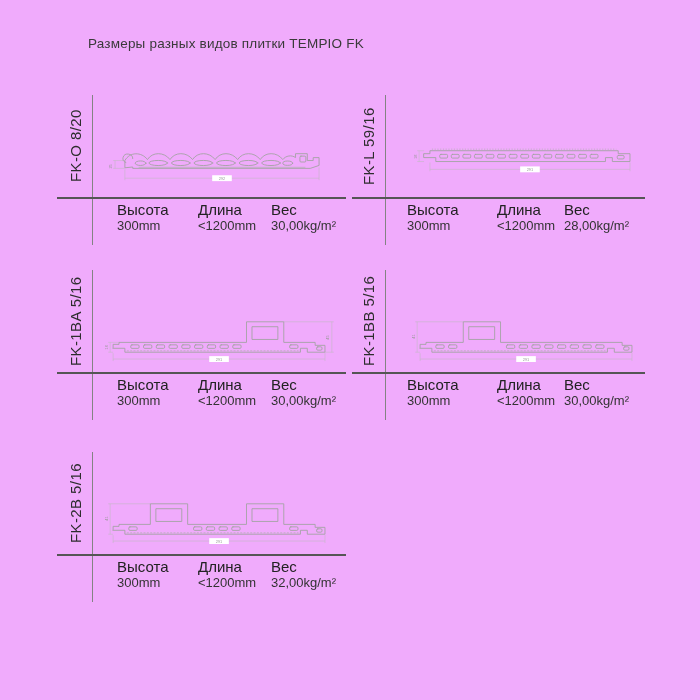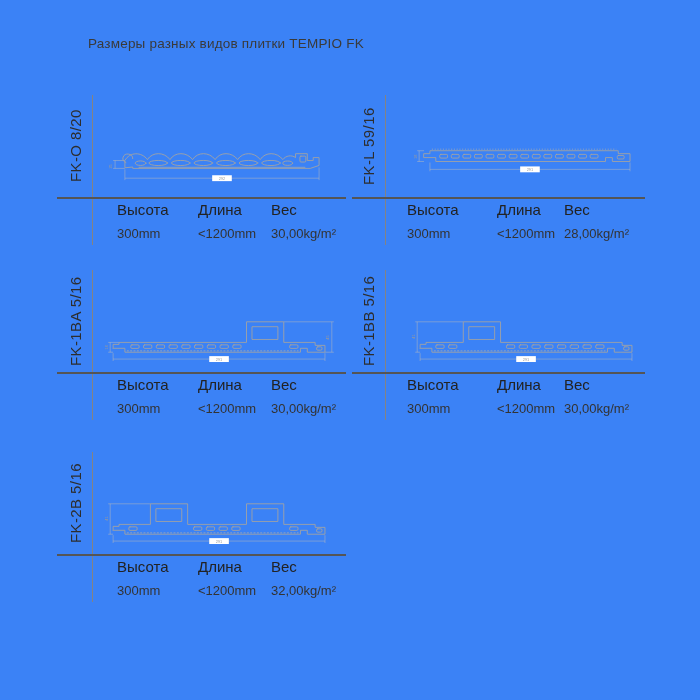--- a/index.html
+++ b/index.html
@@ -1,35 +1,35 @@
 <!DOCTYPE html>
 <html><head>
 <meta charset="utf-8">
 <style>
   html,body{margin:0;padding:0;background:#ffffff;}
   #stage{
-    position:relative;width:700px;height:700px;background:#3b82f6;overflow:hidden;
+    position:relative;width:700px;height:700px;background:#f0abfc;overflow:hidden;
     font-family:"Liberation Sans","DejaVu Sans",sans-serif;color:#2e2e2e;
   }
   .page-title{
     position:absolute;left:88px;top:36px;font-size:13.5px;letter-spacing:.2px;color:#3a3a3a;
   }
   .panel{position:absolute;height:152px;}
   .vline{position:absolute;top:0;width:1px;height:150px;background:#838383;}
   .divider{position:absolute;left:0;top:102px;width:100%;height:2px;background:#555555;}
   .vlabel{
     position:absolute;top:0;height:102px;width:30px;
     writing-mode:vertical-rl;transform:rotate(180deg);
     display:flex;align-items:center;justify-content:center;
     font-size:15px;font-weight:500;letter-spacing:.4px;color:#2d2d2d;white-space:nowrap;
   }
   .profile{position:absolute;top:42px;width:236px;height:51px;}
   .cell{position:absolute;top:106px;}
   .cell .h{font-size:15px;color:#222;}
-  .cell .v{margin-top:8px;font-size:13px;color:#333;}
+  .cell .v{font-size:13px;color:#333;}
   svg .ol{fill:none;stroke:#a3a3a3;stroke-width:.9;stroke-linejoin:round;stroke-linecap:round;}
   svg .tex{fill:none;stroke:#aeaeae;stroke-width:.7;}
   svg .dim{stroke:#bcbcbc;stroke-width:.5;fill:none;}
   svg .dimtxt{fill:#9a9a9a;font-size:4px;font-family:"Liberation Sans",sans-serif;}
   svg .mask{fill:#ffffff;stroke:none;}
 </style>
 </head>
 <body>
 
 <div id="stage">

